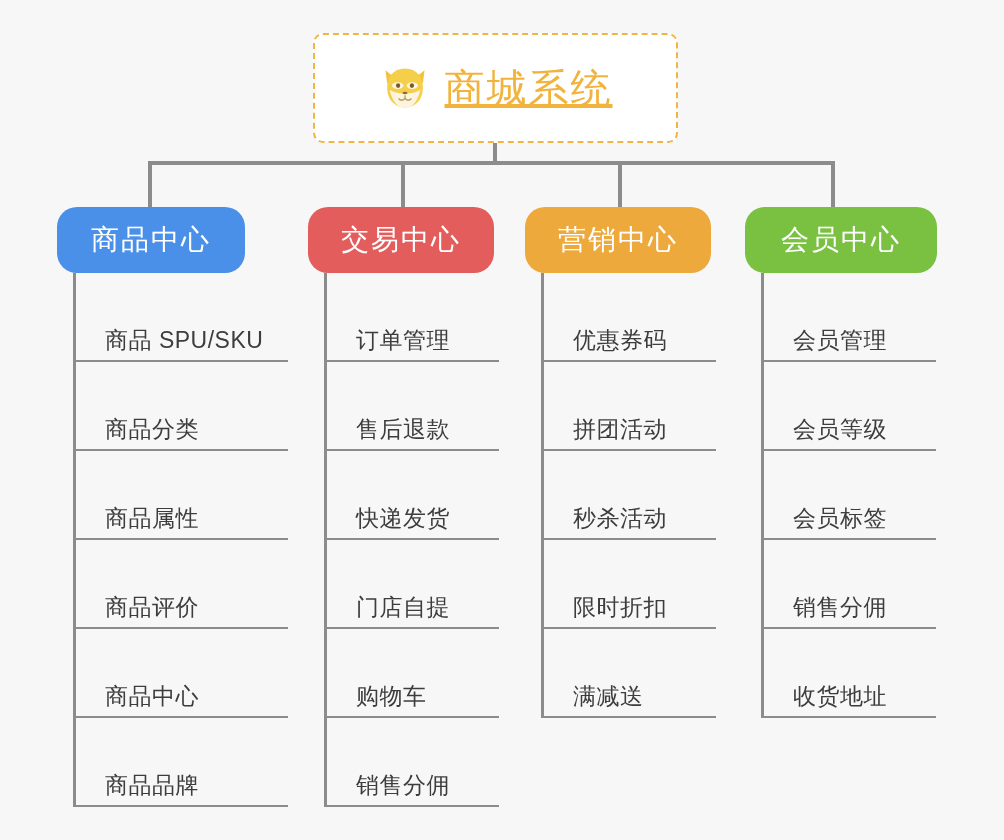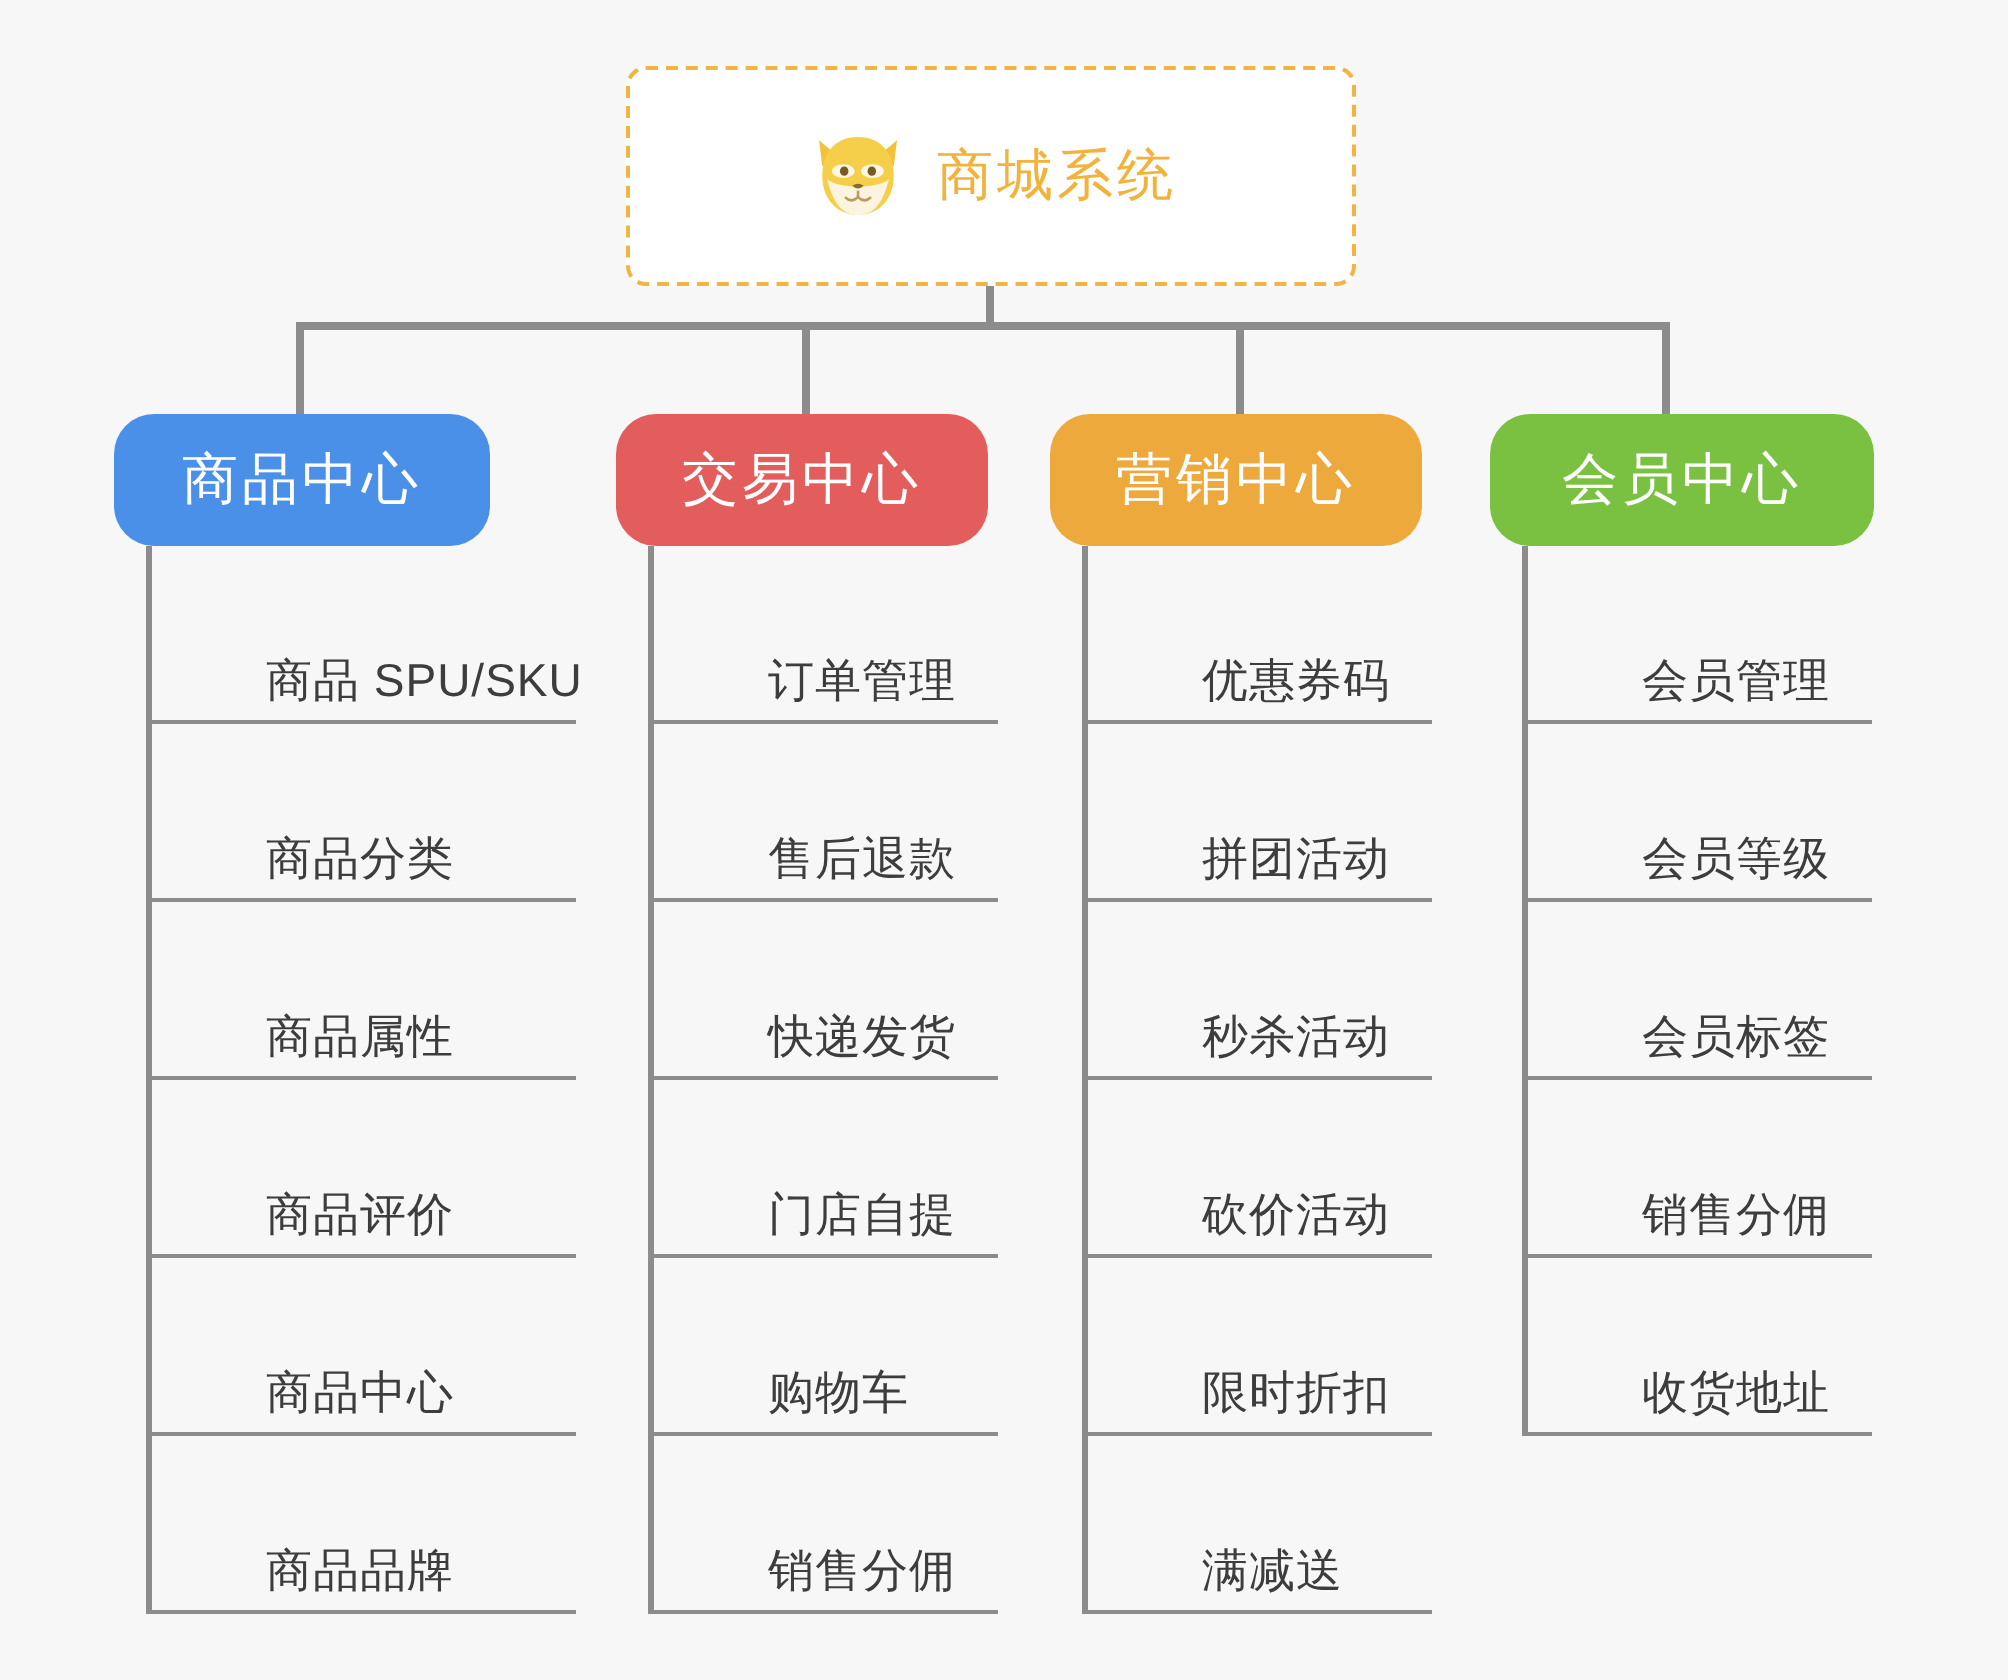--- a/index.html
+++ b/index.html
@@ -40,25 +40,26 @@
 
   .root-emoji {
     width: 52px;
     height: 52px;
     flex: 0 0 52px;
     position: relative;
     display: block;
   }
 
   .root-title {
-    font-size: 28px;
+    font-size: 40px;
     line-height: 1;
     color: #f2b33d;
     letter-spacing: 2px;
     white-space: nowrap;
+    text-decoration: underline;
   }
 
   
   .conn {
     position: absolute;
     background: #8c8c8c;
   }
   .conn-stem {
     left: 493px;
     top: 143px;
@@ -114,21 +115,20 @@
     border-left: 3px solid #8c8c8c;
     list-style: none;
     padding-top: 0;
   }
 
   .leaf {
     position: relative;
     height: 89px;
     display: flex;
     align-items: flex-end;
-    padding-left: 28px;
   }
 
   .leaf-label {
     display: inline-block;
     margin-left: 29px;
     margin-bottom: 0;
     padding-bottom: 6px;
     font-size: 23px;
     color: #3d3d3d;
     white-space: nowrap;
@@ -243,23 +243,20 @@
       <li class="leaf w-lg">
           <span class="leaf-label">优惠券码</span>
         </li>
       <li class="leaf w-lg">
           <span class="leaf-label">拼团活动</span>
         </li>
       <li class="leaf w-lg">
           <span class="leaf-label">秒杀活动</span>
         </li>
       <li class="leaf w-lg">
-          <span class="leaf-label">砍价活动</span>
-        </li>
-      <li class="leaf w-lg">
           <span class="leaf-label">限时折扣</span>
         </li>
       <li class="leaf w-md">
           <span class="leaf-label">满减送</span>
         </li>
     </ul>
   </div>
 
   <div class="branch b4">
     <div class="branch-head">

